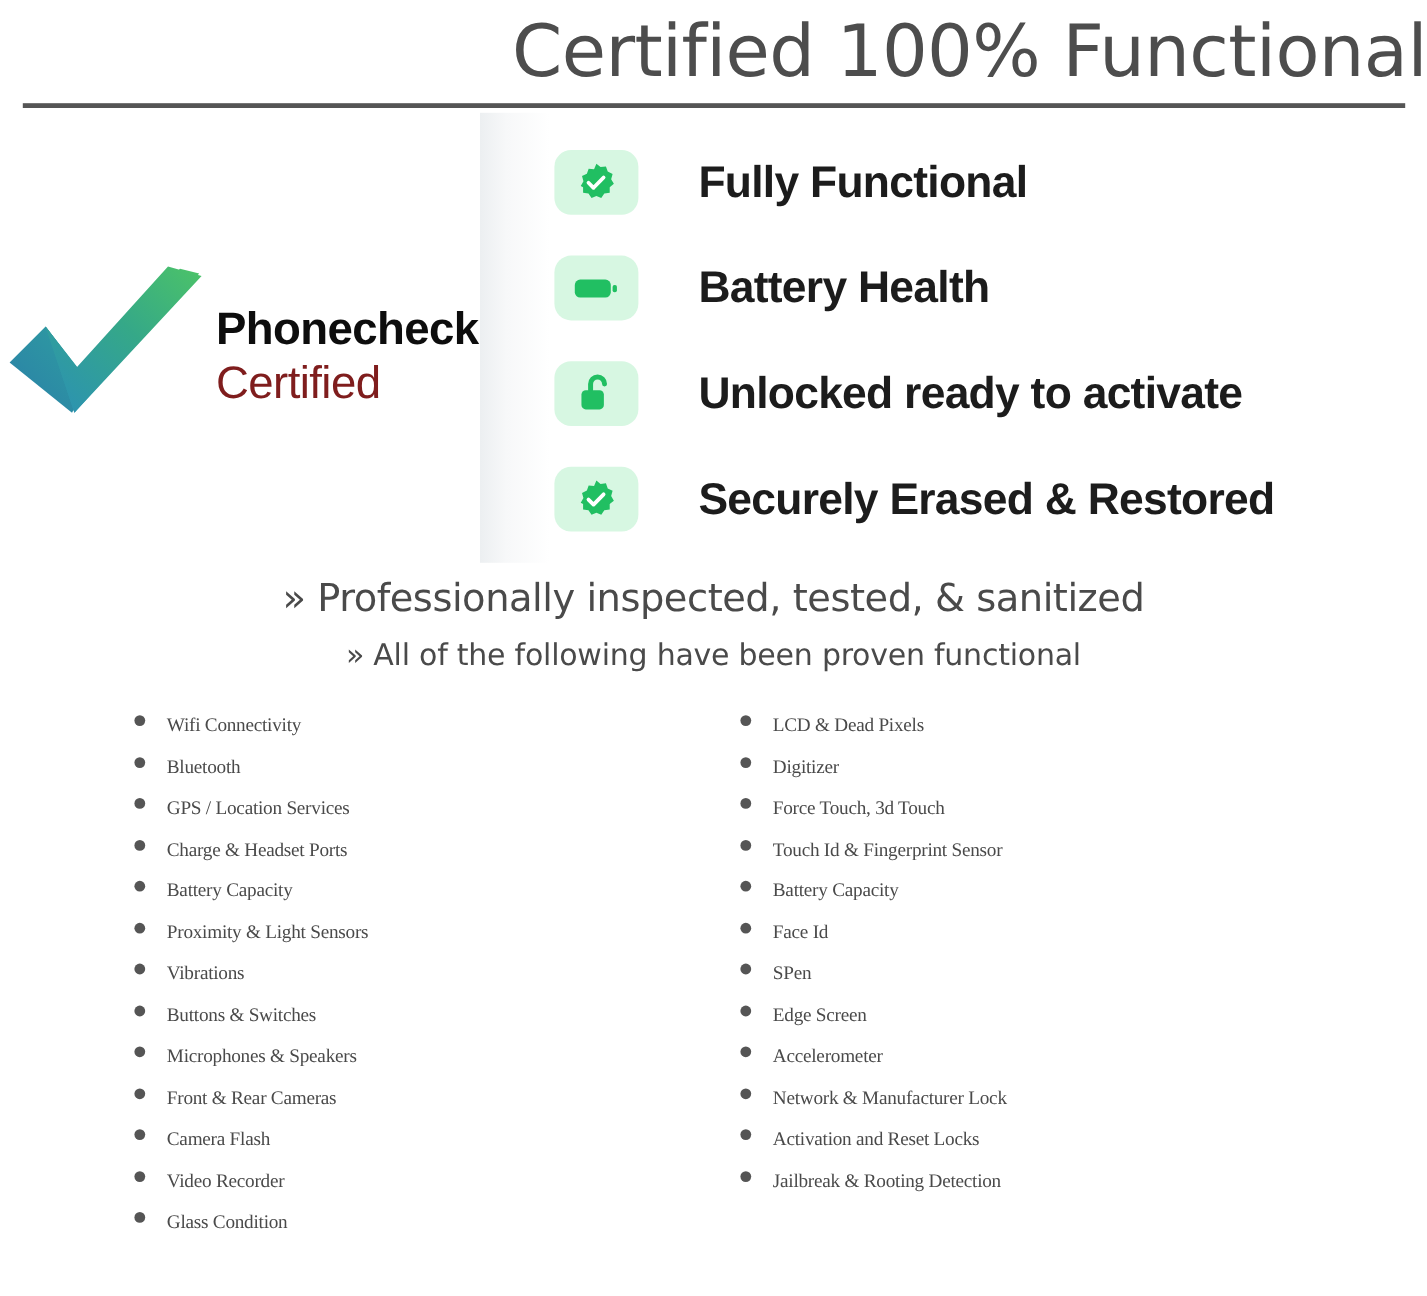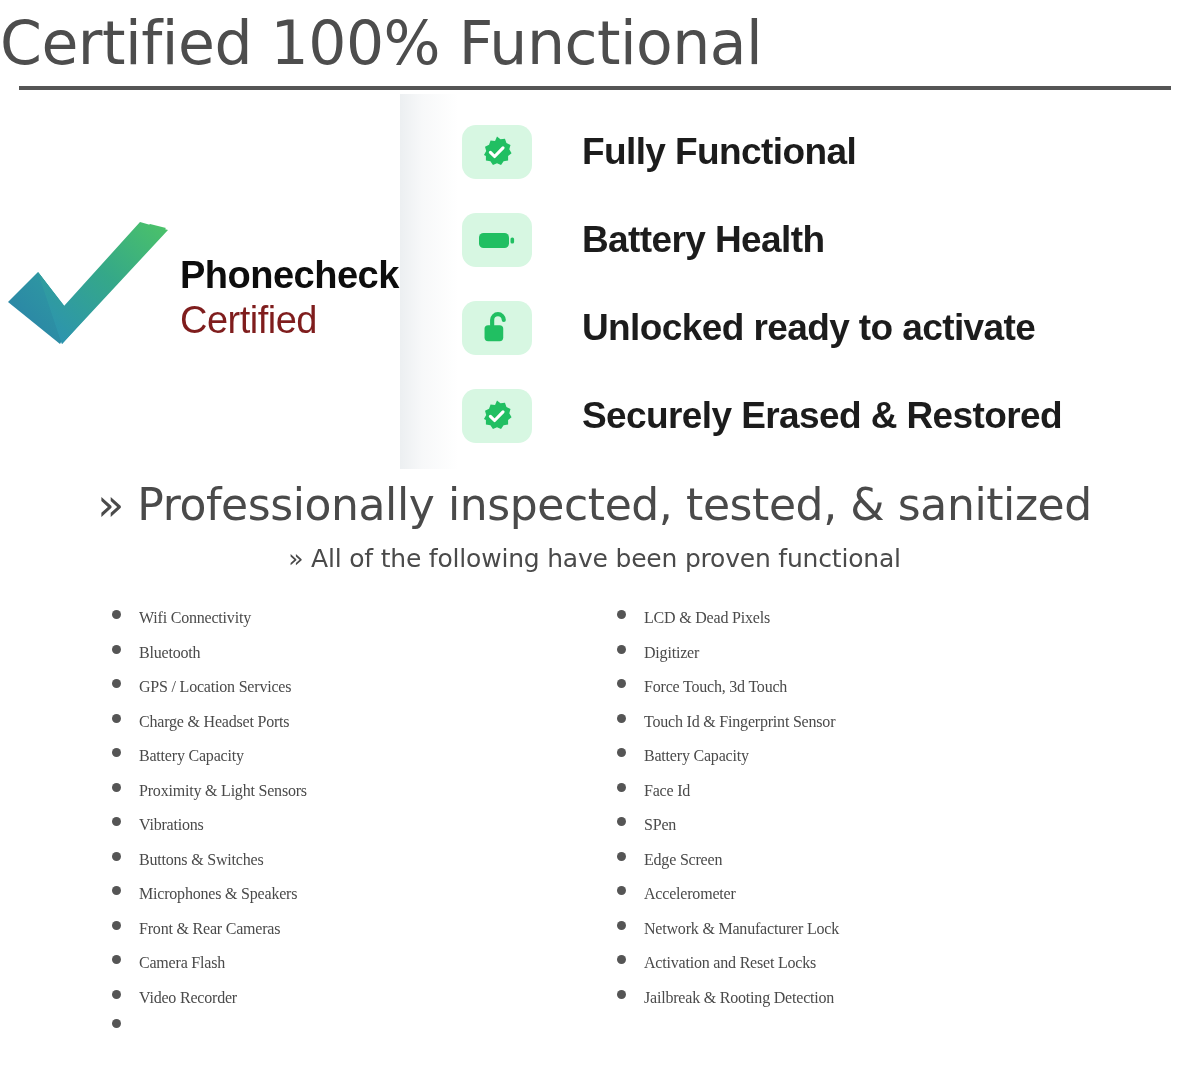--- a/index.html
+++ b/index.html
@@ -13,21 +13,21 @@
   .page {
     position: relative;
     width: 1189px;
     height: 1080px;
     background: #ffffff;
   }
 
   
   .header {
     padding-top: 6px;
-    text-align: left;
+    text-align: right;
   }
   .header-title {
     font-size: 60px;
     line-height: 74px;
     color: #4d4d4d;
     font-weight: 400;
     letter-spacing: -0.5px;
     font-family: "DejaVu Sans", sans-serif;
   }
   .header-rule {
@@ -108,21 +108,21 @@
     font-weight: bold;
     color: #1c1c1c;
     letter-spacing: -0.6px;
     font-family: "Liberation Sans", sans-serif;
     white-space: nowrap;
   }
 
   
   .tagline1 {
     text-align: center;
-    font-size: 44px;
+    font-size: 32px;
     color: #4a4a4a;
     margin-top: 10px;
     letter-spacing: -0.4px;
     font-family: "DejaVu Sans", sans-serif;
   }
   .tagline2 {
     text-align: center;
     font-size: 25px;
     color: #4a4a4a;
     margin-top: 14px;
@@ -294,20 +294,21 @@
         <li class="list-item">
             <span class="bullet"></span>
             <span class="list-text">Camera Flash</span>
           </li>
         <li class="list-item">
             <span class="bullet"></span>
             <span class="list-text">Video Recorder</span>
           </li>
         <li class="list-item">
             <span class="bullet"></span>
+            <span class="list-text">Glass Condition</span>
           </li>
       </ul>
     </div>
     <div class="list-col">
       <ul>
         <li class="list-item">
             <span class="bullet"></span>
             <span class="list-text">LCD &amp; Dead Pixels</span>
           </li>
         <li class="list-item">

